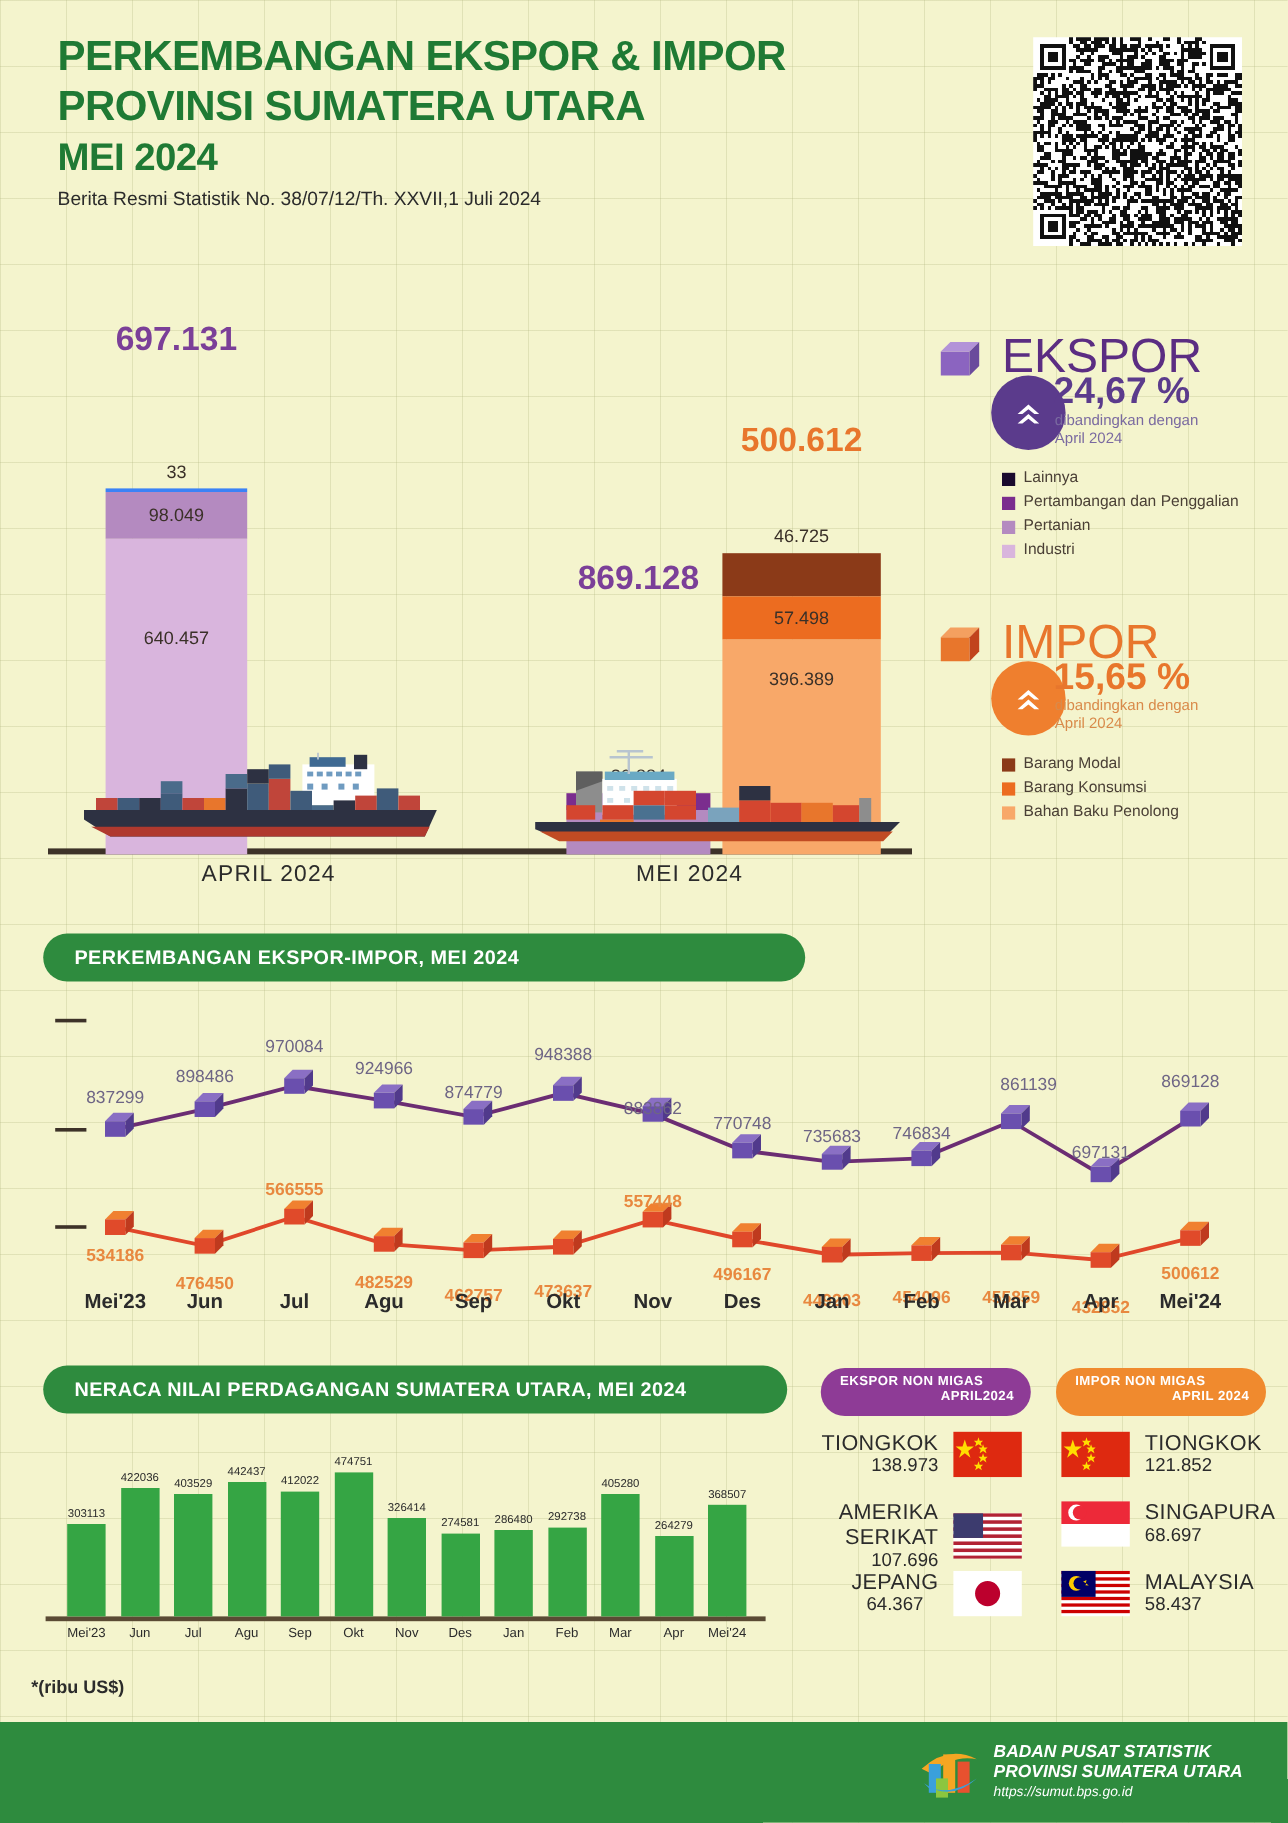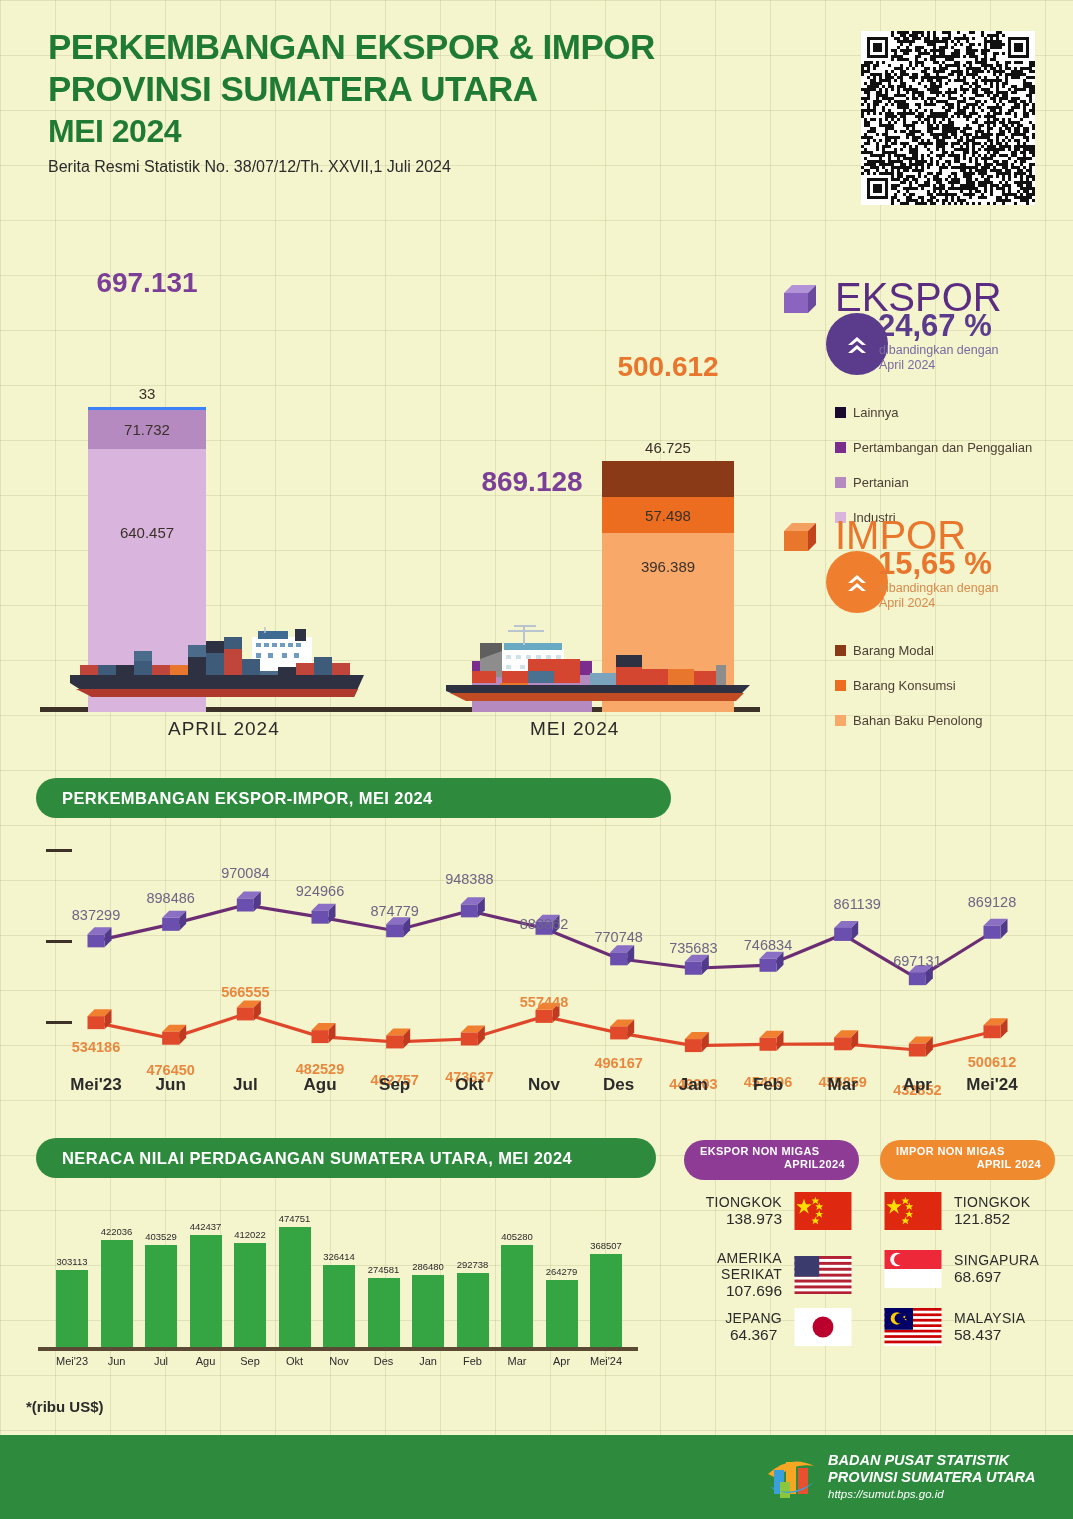--- a/index.html
+++ b/index.html
@@ -51,21 +51,21 @@
   .panel-title.exp { color:#5b2d82; }
   .panel-title.imp { color:#e8762c; }
   .pct { font-size:31px; font-weight:bold; line-height:32px; }
   .pct.exp { color:#5b3b8c; }
   .pct.imp { color:#e8762c; }
   .pctsub { font-size:12.5px; line-height:15px; }
   .pctsub.exp { color:#7a6aa0; }
   .pctsub.imp { color:#d98a4a; }
   .circ { position:absolute; width:62px; height:62px; border-radius:50%;
           display:flex; align-items:center; justify-content:center; }
-  .legitem { display:flex; align-items:center; gap:7px; font-size:13px; color:#4a3f35; margin-top:20px; }
+  .legitem { display:flex; align-items:flex-end; gap:7px; font-size:13px; color:#4a3f35; margin-top:5px; }
   .swatch { width:11px; height:11px; flex:0 0 11px; }
 
   
   .secheader {
     position:absolute; height:40px; border-radius:20px;
     background:#2e8b3e; display:flex; align-items:center;
     padding-left:26px; color:#ffffff; font-weight:bold;
     font-size:16.5px; letter-spacing:0.4px;
   }
 
@@ -85,21 +85,21 @@
   .nbaraxis { position:absolute; bottom:14px; left:0; width:600px; height:4px; background:#5a4a34; }
   .nbarx { position:absolute; bottom:-2px; font-size:11px; color:#2b2b2b; transform:translateX(-50%); white-space:nowrap; }
 
   
   .cpill { position:absolute; height:40px; border-radius:20px; color:#fff;
            font-size:11px; font-weight:bold; padding:5px 14px 0 16px; letter-spacing:0.4px; }
   .cpill.exp { background:#8e3b96; }
   .cpill.imp { background:#f08a2e; }
   .cpill .l2 { display:block; text-align:right; margin-top:1px; }
   .crow { position:absolute; display:flex; align-items:center; gap:12px; }
-  .cname { font-size:14px; color:#2b2b2b; letter-spacing:0.3px; }
+  .cname { font-size:18px; color:#2b2b2b; letter-spacing:0.3px; }
   .cval { font-size:15.5px; color:#2b2b2b; }
   .flag { width:58px; height:38px; flex:0 0 58px; }
 
   
   #note { position:absolute; left:26px; top:1398px; font-size:15px; font-weight:bold; color:#2b2b2b; }
   #footer { position:absolute; left:0; top:1435px; width:1073px; height:84px; background:#2e8b3e; }
   #footer-text { position:absolute; left:828px; top:1452px; color:#ffffff;
                  font-style:italic; font-weight:bold; font-size:14.5px; line-height:17px; }
   #footer-url { font-size:11.5px; font-weight:normal; }
 </style>
@@ -1756,21 +1756,21 @@
 
 <div id="topchart">
   <div id="baseline"></div>
 
   <div class="bargroup" style="left:48px; width:118px;">
     <div class="bigtotal exp" style="top:-140px;">697.131</div>
     <div class="seg" style="height:3px; background:#3b82f6;">
       <span class="seglabel out">33</span>
     </div>
     <div class="seg" style="height:39px; background:#b48ac0;">
-      <span class="seglabel">71.732</span>
+      <span class="seglabel">98.049</span>
     </div>
     <div class="seg" style="height:263px; background:#d9b5dd;">
       <span class="seglabel" style="position:absolute; top:75px;">640.457</span>
     </div>
   </div>
 
 
   <div class="ship" style="left:22px; width:310px; height:80px;">
     <svg width="310" height="80" viewBox="0 0 310 80">
       <g>

